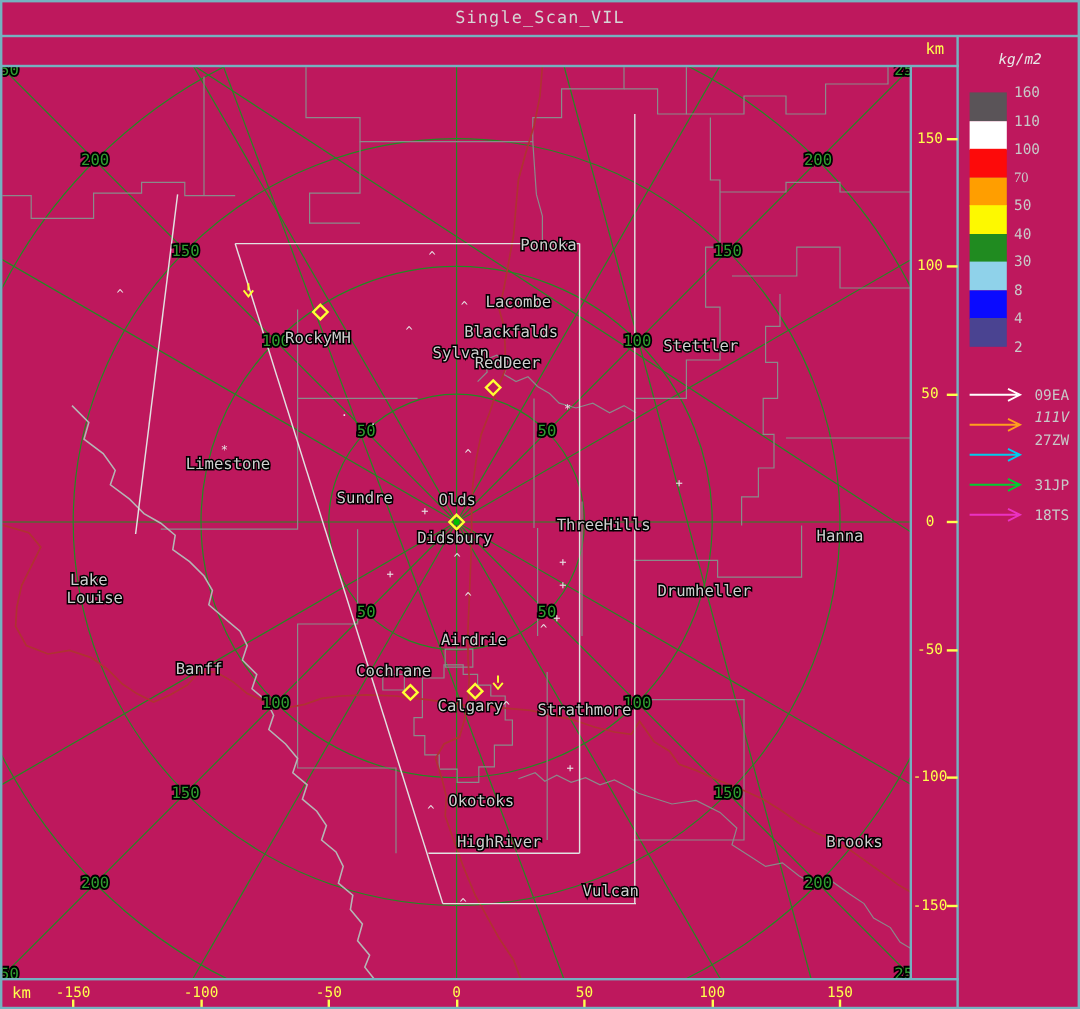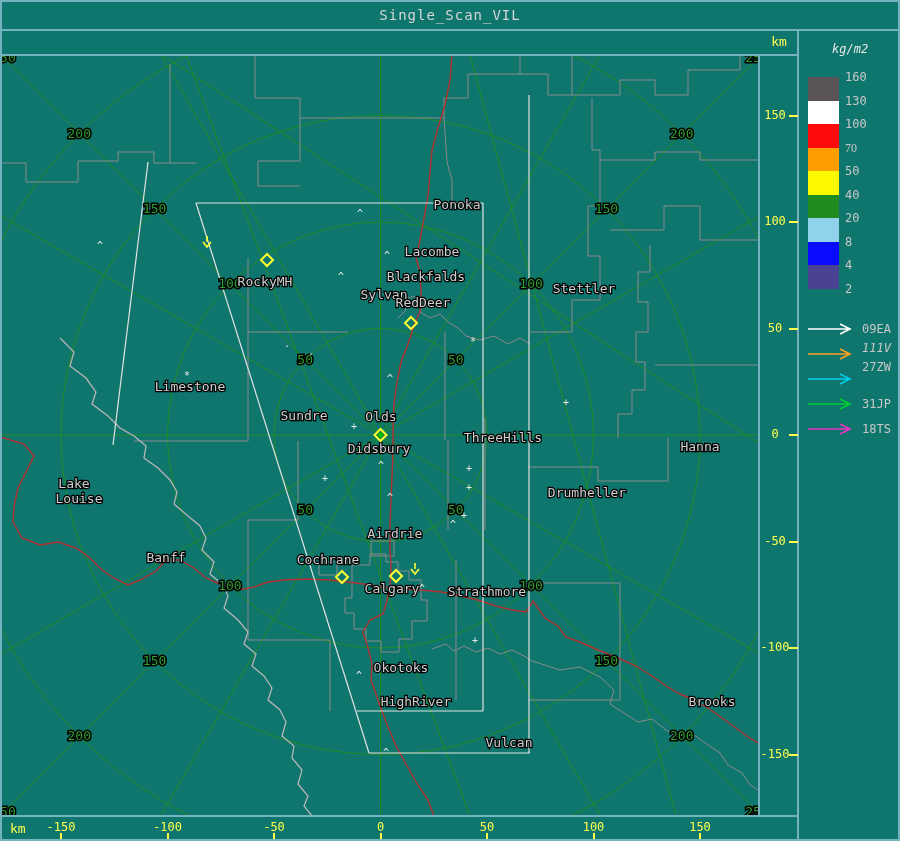--- a/index.html
+++ b/index.html
@@ -1,16 +1,16 @@
 <!DOCTYPE html>
 <html><head>
 <meta charset="utf-8">
 <style>
   html,body{margin:0;padding:0;background:#000;}
-  .app{position:relative;width:900px;height:841px;background:#0f766e;overflow:hidden;
+  .app{position:relative;width:900px;height:841px;background:#be185d;overflow:hidden;
        font-family:"DejaVu Sans Mono","Liberation Mono",monospace;}
   .frame{position:absolute;inset:0;border:2px solid #74b2c0;pointer-events:none;z-index:30;}
   .tline{position:absolute;background:#74b2c0;z-index:25;}
   .titlebar{position:absolute;left:0;top:0;width:900px;height:30px;display:flex;
             align-items:center;justify-content:center;color:#d6d6d6;font-size:14px;letter-spacing:1px;}
   .infobar-ts{position:absolute;left:8px;top:34px;color:#ffff4d;font-size:13px;}
   .raxis-unit{position:absolute;left:762px;top:34px;width:34px;text-align:center;color:#ffff4d;font-size:13px;}
   .legend-unit{position:absolute;left:832px;top:42px;width:70px;color:#e8e8e8;font-size:12px;font-style:italic;}
   #map-wrap{position:absolute;left:0;top:0;}
   .r-lab{position:absolute;width:36px;left:757px;text-align:center;color:#ffff4d;font-size:12px;z-index:26;}
@@ -221,26 +221,26 @@
       <div class="swatch" style="top: 77px; background: rgb(90, 84, 88); height: 24px;"></div>
       <div class="swatch" style="top: 100.5px; background: rgb(255, 255, 255); height: 24px;"></div>
       <div class="swatch" style="top: 124px; background: rgb(253, 10, 10); height: 24px;"></div>
       <div class="swatch" style="top: 147.5px; background: rgb(255, 158, 0); height: 24px;"></div>
       <div class="swatch" style="top: 171px; background: rgb(253, 249, 0); height: 24px;"></div>
       <div class="swatch" style="top: 194.5px; background: rgb(32, 139, 32); height: 24px;"></div>
       <div class="swatch" style="top: 218px; background: rgb(143, 210, 234); height: 24px;"></div>
       <div class="swatch" style="top: 241.5px; background: rgb(10, 10, 255); height: 24px;"></div>
       <div class="swatch" style="top: 265px; background: rgb(74, 67, 145); height: 24px;"></div>
       <div class="s-lab" style="top: 70px;">160</div>
-      <div class="s-lab" style="top: 93.5px;">130</div>
+      <div class="s-lab" style="top: 93.5px;">110</div>
       <div class="s-lab" style="top: 117px;">100</div>
       <div class="s-lab" style="top: 140.5px; font-family: Liberation Serif, serif;">70</div>
       <div class="s-lab" style="top: 164px;">50</div>
       <div class="s-lab" style="top: 187.5px;">40</div>
-      <div class="s-lab" style="top: 211px;">20</div>
+      <div class="s-lab" style="top: 211px;">30</div>
       <div class="s-lab" style="top: 234.5px;">8</div>
       <div class="s-lab" style="top: 258px;">4</div>
       <div class="s-lab" style="top: 281.5px;">2</div>
     </div>
   <div id="site-legend">
       <div class="site-row" style="top: 321px;"><svg width="54" height="14">
           <path d="M2,7 H42 M34,2 L44,7 L34,12" fill="none" stroke="#ffffff" stroke-width="1.6"></path>
         </svg></div>
       <div class="site-lab" style="top: 322px;">09EA</div>
       <div class="site-row" style="top: 346px;"><svg width="54" height="14">

